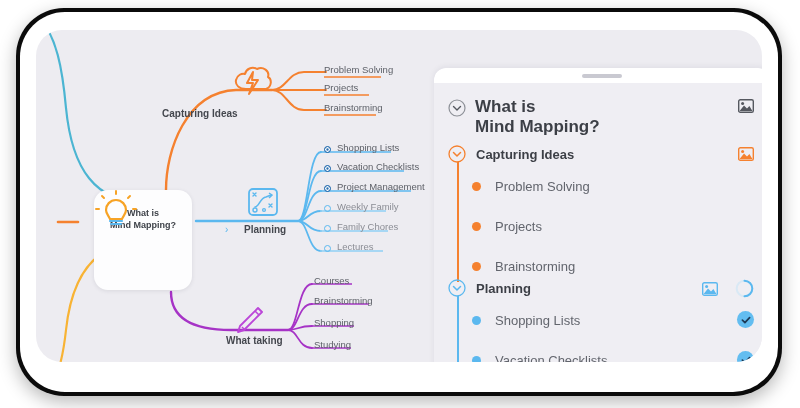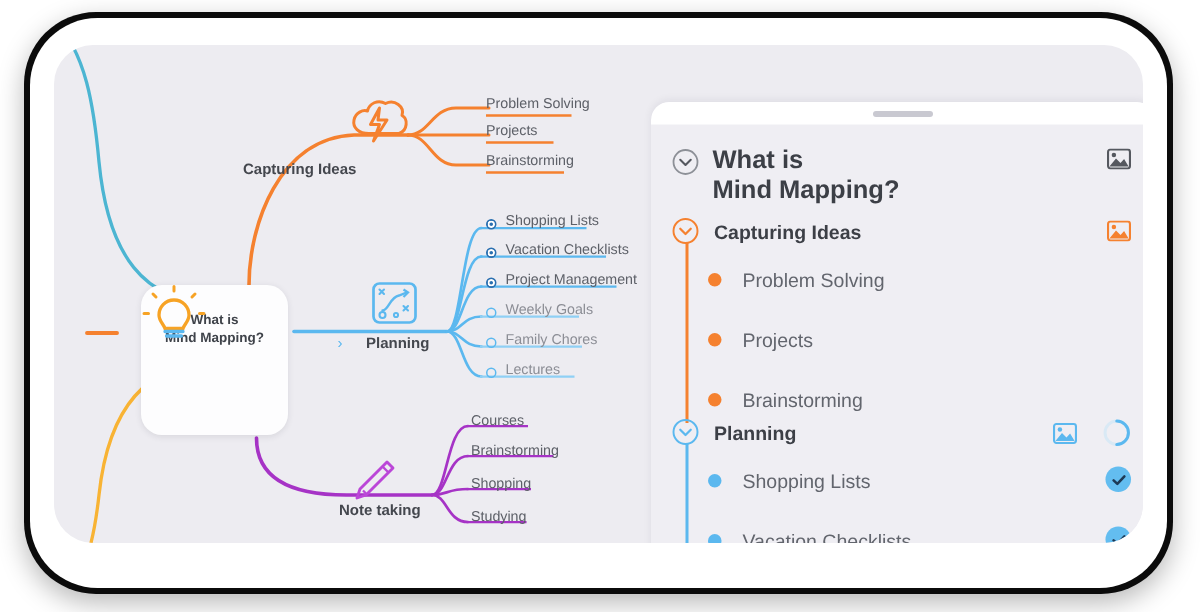--- a/index.html
+++ b/index.html
@@ -172,39 +172,39 @@
         </svg>
 
         <svg style="position:absolute;left:196px;top:274px" width="34" height="34" viewBox="0 0 34 34">
           <path d="M26 4 L30 8 L12 26 L6 28 L8 22 Z" fill="none" stroke="#bb46d8" stroke-width="1.9" stroke-linejoin="round"></path>
           <path d="M23 7 L27 11" stroke="#bb46d8" stroke-width="1.6"></path>
           <path d="M10 23 L12 25" stroke="#bb46d8" stroke-width="1.5"></path>
         </svg>
 
         <div class="branch-title" style="left:126px;top:78px">Capturing Ideas</div>
         <div class="branch-title" style="left:208px;top:194px">Planning</div>
-        <div class="branch-title" style="left:190px;top:305px">Note taking</div>
+        <div class="branch-title" style="left:190px;top:305px">What taking</div>
 
         <div style="position:absolute;left:189px;top:194px;color:#5bb8ef;font-size:10px">›</div>
 
         <div class="node-label" style="left:288px;top:34px">Problem Solving</div>
         <div class="node-label" style="left:288px;top:52px">Projects</div>
         <div class="node-label" style="left:288px;top:72px">Brainstorming</div>
 
         <div class="cb on" style="left:288px;top:116px"></div>
         <div class="node-label" style="left:301px;top:112px">Shopping Lists</div>
 
         <div class="cb on" style="left:288px;top:135px"></div>
         <div class="node-label" style="left:301px;top:131px">Vacation Checklists</div>
 
         <div class="cb on" style="left:288px;top:155px"></div>
         <div class="node-label" style="left:301px;top:151px">Project Management</div>
 
         <div class="cb" style="left:288px;top:175px"></div>
-        <div class="node-label" style="left:301px;top:171px;color:#8b8d95">Weekly Goals</div>
+        <div class="node-label" style="left:301px;top:171px;color:#8b8d95">Weekly Family</div>
 
         <div class="cb" style="left:288px;top:195px"></div>
         <div class="node-label" style="left:301px;top:191px;color:#8b8d95">Family Chores</div>
 
         <div class="cb" style="left:288px;top:215px"></div>
         <div class="node-label" style="left:301px;top:211px;color:#8b8d95">Lectures</div>
 
         <div class="node-label" style="left:278px;top:245px">Courses</div>
         <div class="node-label" style="left:278px;top:265px">Brainstorming</div>
         <div class="node-label" style="left:278px;top:287px">Shopping</div>

